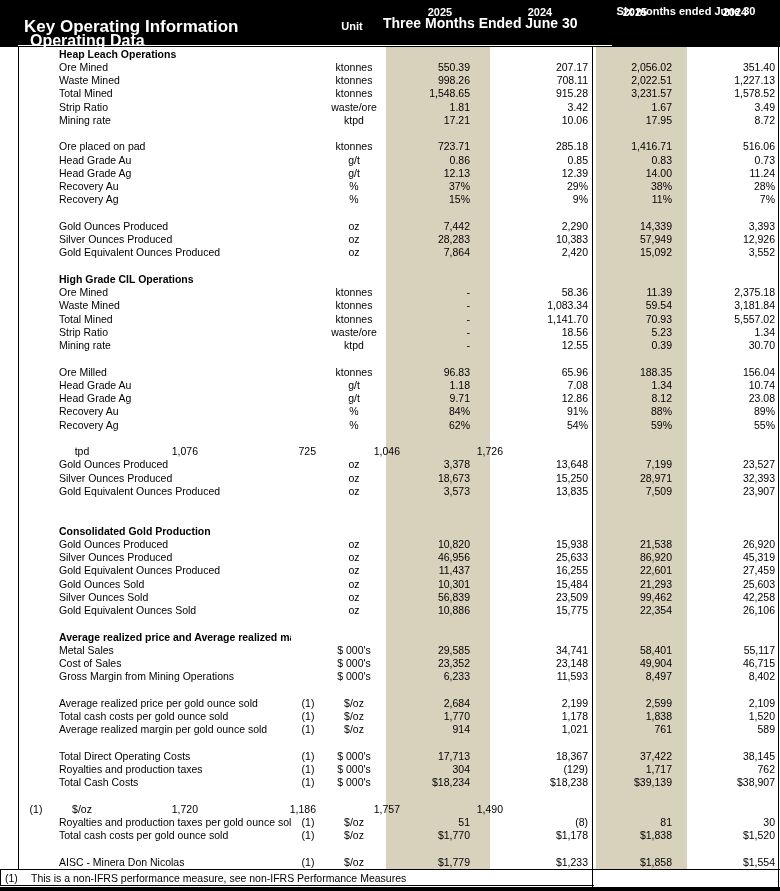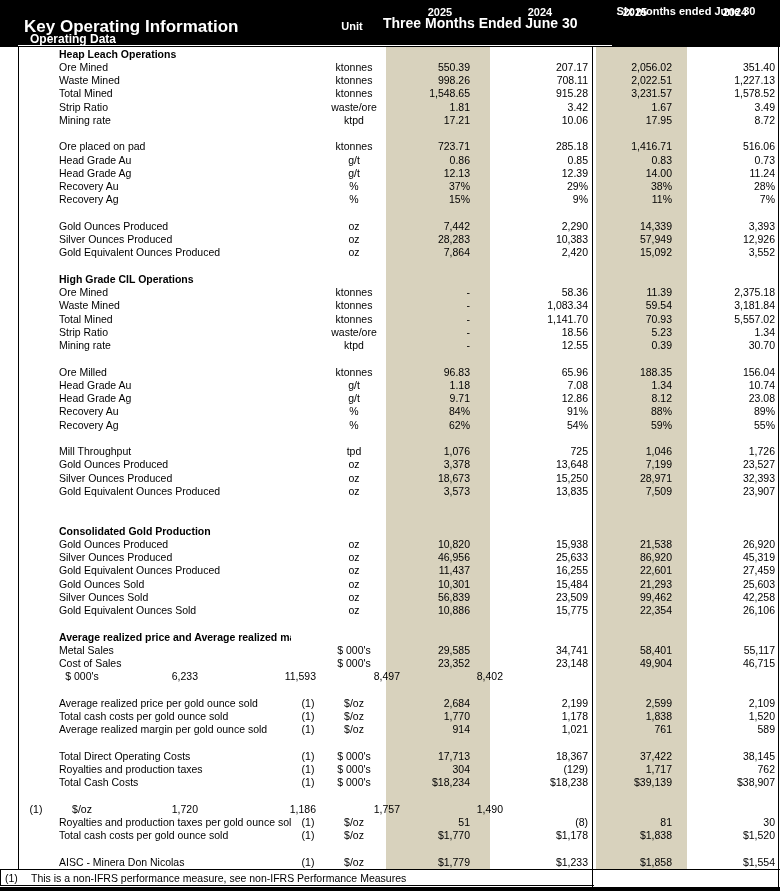--- a/index.html
+++ b/index.html
@@ -3,21 +3,21 @@
 <meta charset="utf-8">
 <style>
   html,body { margin:0; padding:0; background:#ffffff; }
   .page {
     position:relative; width:780px; height:891px; background:#ffffff;
     font-family:"Liberation Sans", sans-serif; color:#000; overflow:hidden;
   }
   
   .hdr { position:absolute; left:0; top:0; width:780px; height:47px; background:#000; color:#fff; }
   .hdr .title   { position:absolute; left:24px;  top:17px; font-size:17px; font-weight:bold; white-space:nowrap; }
-  .hdr .subtitle{ position:absolute; left:30px; top:32px; font-size:12px;  font-weight:bold; white-space:nowrap; }
+  .hdr .subtitle{ position:absolute; left:30px; top:32px; font-size:16px;  font-weight:bold; white-space:nowrap; }
   .hdr .sub-underline { position:absolute; left:18px; top:45px; width:594px; height:1px; background:#fff; }
   .hdr .unit-h  { position:absolute; left:322px; top:20px; width:60px; text-align:center; font-size:11px; font-weight:bold; }
   .hdr .grp1    { position:absolute; left:383px; top:15px;  width:207px; text-align:left; font-size:14px; font-weight:bold; white-space:nowrap; }
   .hdr .grp2    { position:absolute; left:596px; top:5px;  width:180px; text-align:center; font-size:11px; font-weight:bold; white-space:nowrap; }
   .hdr .yr      { position:absolute; top:6px; width:60px; text-align:center; font-size:11px; font-weight:bold; }
   .hdr .y1 { left:410px; } .hdr .y2 { left:510px; } .hdr .y3 { left:605px; } .hdr .y4 { left:705px; }
 
   
   .band { position:absolute; top:47px; height:822px; }
   .band1 { left:386px; width:104px; }
@@ -294,21 +294,20 @@
         <div class="c-label">Recovery Ag</div>
         <div class="c-note"></div>
         <div class="c-unit">%</div>
         <div class="c-v c-v1">62%</div>
         <div class="c-v c-v2">54%</div>
         <div class="c-v c-v3">59%</div>
         <div class="c-v c-v4">55%</div>
       </div>
       <div class="row blank"></div>
       <div class="row data">
-        <div class="c-label">Mill Throughput</div>
         <div class="c-note"></div>
         <div class="c-unit">tpd</div>
         <div class="c-v c-v1">1,076</div>
         <div class="c-v c-v2">725</div>
         <div class="c-v c-v3">1,046</div>
         <div class="c-v c-v4">1,726</div>
       </div>
       <div class="row data">
         <div class="c-label">Gold Ounces Produced</div>
         <div class="c-note"></div>
@@ -423,20 +422,21 @@
       <div class="row data">
         <div class="c-label">Cost of Sales</div>
         <div class="c-note"></div>
         <div class="c-unit">$ 000's</div>
         <div class="c-v c-v1">23,352</div>
         <div class="c-v c-v2">23,148</div>
         <div class="c-v c-v3">49,904</div>
         <div class="c-v c-v4">46,715</div>
       </div>
       <div class="row data">
+        <div class="c-label">Gross Margin from Mining Operations</div>
         <div class="c-note"></div>
         <div class="c-unit">$ 000's</div>
         <div class="c-v c-v1">6,233</div>
         <div class="c-v c-v2">11,593</div>
         <div class="c-v c-v3">8,497</div>
         <div class="c-v c-v4">8,402</div>
       </div>
       <div class="row blank"></div>
       <div class="row data">
         <div class="c-label">Average realized price per gold ounce sold</div>

